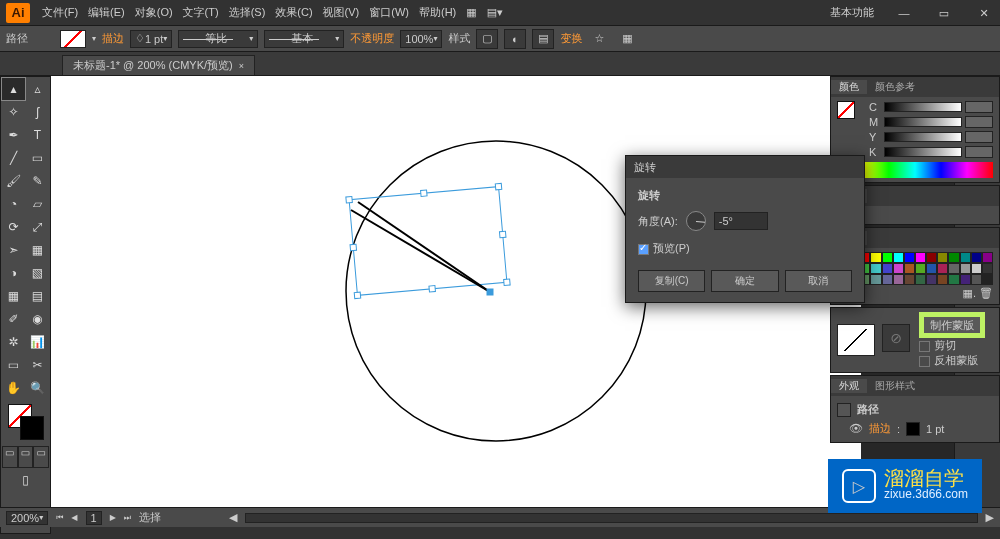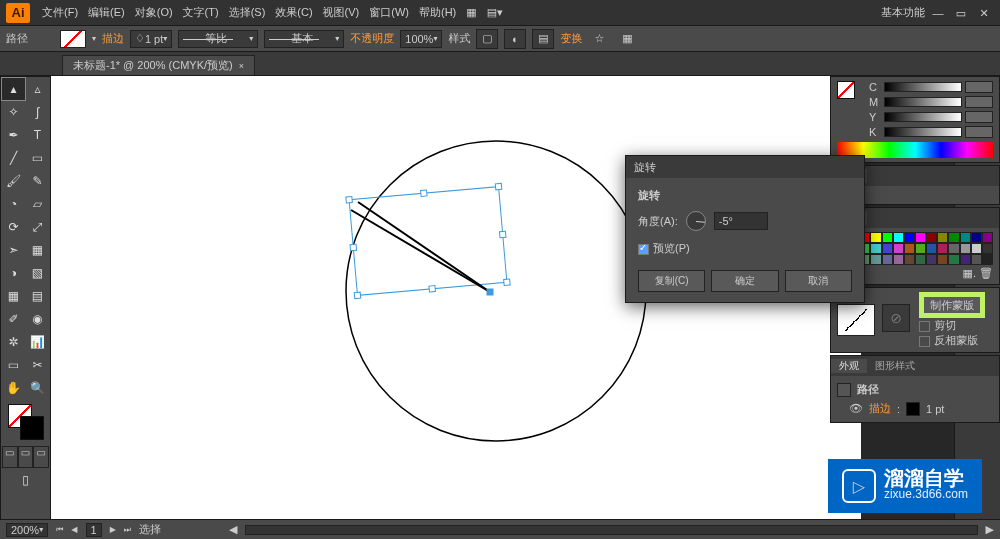--- a/index.html
+++ b/index.html
@@ -1,20 +1,20 @@
 <!DOCTYPE html>
 <html><head>
 <meta charset="utf-8">
 <style>
 *{margin:0;padding:0;box-sizing:border-box;font-family:"Microsoft YaHei",sans-serif;font-size:11px;color:#ccc;user-select:none}
 body{background:#323232;width:1000px;height:539px;overflow:hidden;position:relative}
 .menubar{height:26px;background:#323232;display:flex;align-items:center;padding:0 6px;border-bottom:1px solid #1a1a1a}
 .ai-logo{width:24px;height:20px;background:#ff7f00;color:#3a1800;font-weight:bold;font-size:13px;display:flex;align-items:center;justify-content:center;margin-right:12px;border-radius:2px}
 .menubar .mi{margin-right:10px;cursor:default}
-.menubar .right{margin-left:auto;display:flex;align-items:center;gap:3px}
+.menubar .right{margin-left:auto;display:flex;align-items:center;gap:20px}
 .winbtn{width:20px;height:14px;display:inline-block;text-align:center;line-height:14px}
 .optbar{height:26px;background:#4a4a4a;display:flex;align-items:center;padding:0 6px;gap:6px;border-bottom:1px solid #1a1a1a}
 .ob-label{color:#ccc}
 .ob-swatch{width:26px;height:18px;background:linear-gradient(135deg,#fff 0 46%,red 46% 54%,#fff 54% 100%);border:1px solid #222}
 .ob-link{color:#ff9a36}
 .ob-dd{height:18px;background:#3a3a3a;border:1px solid #222;padding:0 4px;display:flex;align-items:center;min-width:40px}
 .ob-dd.wide{min-width:80px;position:relative}
 .ob-dd.wide::before{content:"";position:absolute;left:4px;right:24px;top:8px;border-top:1px solid #ccc}
 .ob-dd .tri{margin-left:auto;font-size:8px}
 .ob-iconbtn{width:22px;height:20px;border:1px solid #222;background:#3a3a3a;display:flex;align-items:center;justify-content:center}
@@ -63,27 +63,27 @@
 .dialog .angle-row{display:flex;align-items:center;gap:8px;margin-bottom:10px}
 .dial{width:20px;height:20px;border:1px solid #888;border-radius:50%;position:relative;background:#3a3a3a}
 .dial::after{content:"";position:absolute;left:50%;top:50%;width:9px;height:1px;background:#ccc;transform-origin:left;transform:rotate(5deg)}
 .nin{width:54px;height:18px;background:#333;border:1px solid #222;display:flex;align-items:center;padding:0 4px}
 .opts{display:flex;gap:14px;align-items:center;margin-bottom:14px;font-size:10px;color:#999}
 .chk{width:11px;height:11px;border:1px solid #777;display:inline-block;margin-right:4px;vertical-align:middle;position:relative}
 .chk.on{background:#5aa0ff}
 .chk.on::after{content:"✓";position:absolute;left:0;top:-3px;font-size:10px;color:#fff}
 .dbtn-row{display:flex;gap:6px}
 .dbtn{flex:1;height:22px;background:#595959;border:1px solid #222;display:flex;align-items:center;justify-content:center;font-size:10px}
-.status{height:20px;background:#4a4a4a;border-top:1px solid #1a1a1a;display:flex;align-items:center;padding:0 6px;gap:8px;position:absolute;left:0;right:0;bottom:0}
+.status{height:20px;background:#4a4a4a;border-top:1px solid #1a1a1a;display:flex;align-items:center;padding:0 6px;gap:8px;position:absolute;left:0;right:0;bottom:12px}
 .status .fld{background:#333;border:1px solid #222;padding:0 4px;height:14px;display:flex;align-items:center}
 .status .tri{font-size:8px}
 .watermark{position:absolute;right:18px;bottom:26px;background:#0066c6;color:#fff;padding:10px 14px;display:flex;align-items:center;gap:8px}
 .watermark .play{width:34px;height:34px;border:2px solid #fff;border-radius:6px;display:flex;align-items:center;justify-content:center;font-size:16px}
 .watermark .txt{line-height:16px}
-.watermark .big{font-size:20px;font-weight:bold;color:#ffffff}
+.watermark .big{font-size:20px;font-weight:normal;color:#fde047}
 .watermark .sml{font-size:12px;color:#dfeeff}
 </style>
 </head>
 <body>
 
 <div class="menubar">
   <div class="ai-logo">Ai</div>
   <span class="mi">文件(F)</span>
   <span class="mi">编辑(E)</span>
   <span class="mi">对象(O)</span>
@@ -209,20 +209,24 @@
     </div>
   </div>
 
   <div class="right-col">
     <div class="ic"></div>
   </div>
 </div>
 
 <div class="panels">
   <div class="panel">
+    <div class="tabs">
+        <span class="act">颜色</span>
+        <span>颜色参考</span>
+      </div>
     <div class="body">
       <div style="display:flex;gap:6px">
         <div style="width:26px;height:26px">
             <div style="width:18px;height:18px;background:linear-gradient(135deg,#fff 0 46%,red 46% 54%,#fff 54%);border:1px solid #111"></div>
           </div>
         <div class="color-sliders" style="flex:1">
           <span>C</span>
             <div class="bar"></div>
             <div class="nm"></div>
           <span>M</span>

